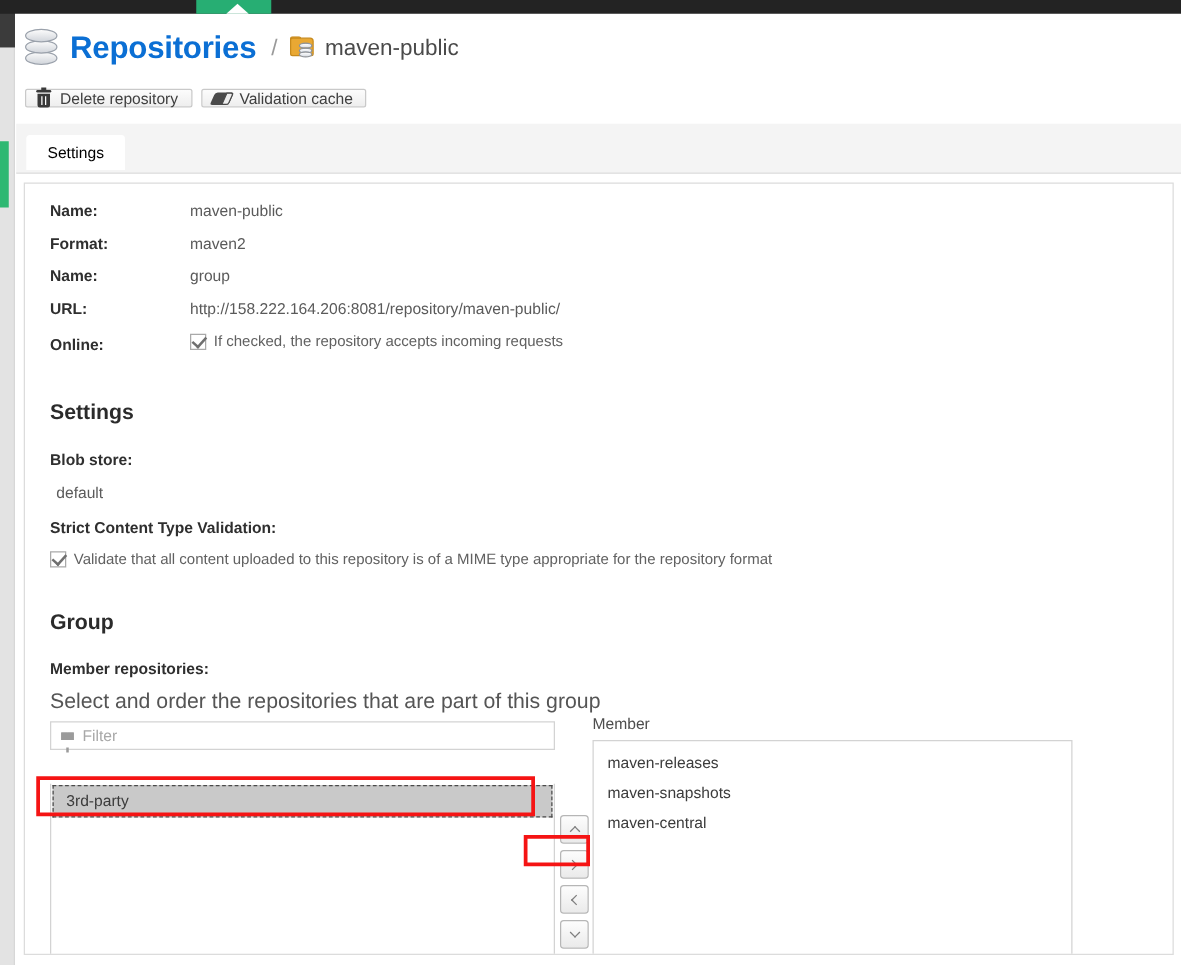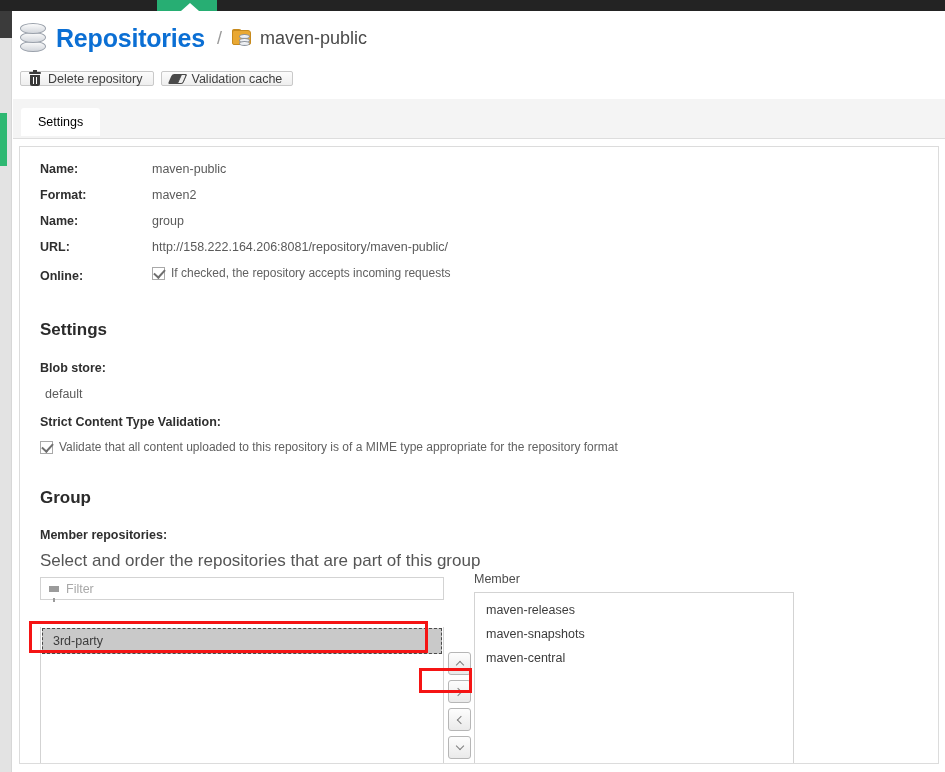--- a/index.html
+++ b/index.html
@@ -383,21 +383,21 @@
     background: #c9c9c9;
     border: 1px dashed #4a4a4a;
     margin: 1px 1px 0 1px;
     height: 26px;
     padding-left: 10px;
   }
 
   .members-list {
     position: absolute;
     left: 454px; top: 445px;
-    width: 320px; height: 172px;
+    width: 384px; height: 172px;
     border: 1px solid #d3d3d3;
     background: #ffffff;
     overflow: hidden;
   }
   .member-item {
     height: 24px;
     display: flex;
     align-items: center;
     padding-left: 11px;
     font-size: 12.5px;

